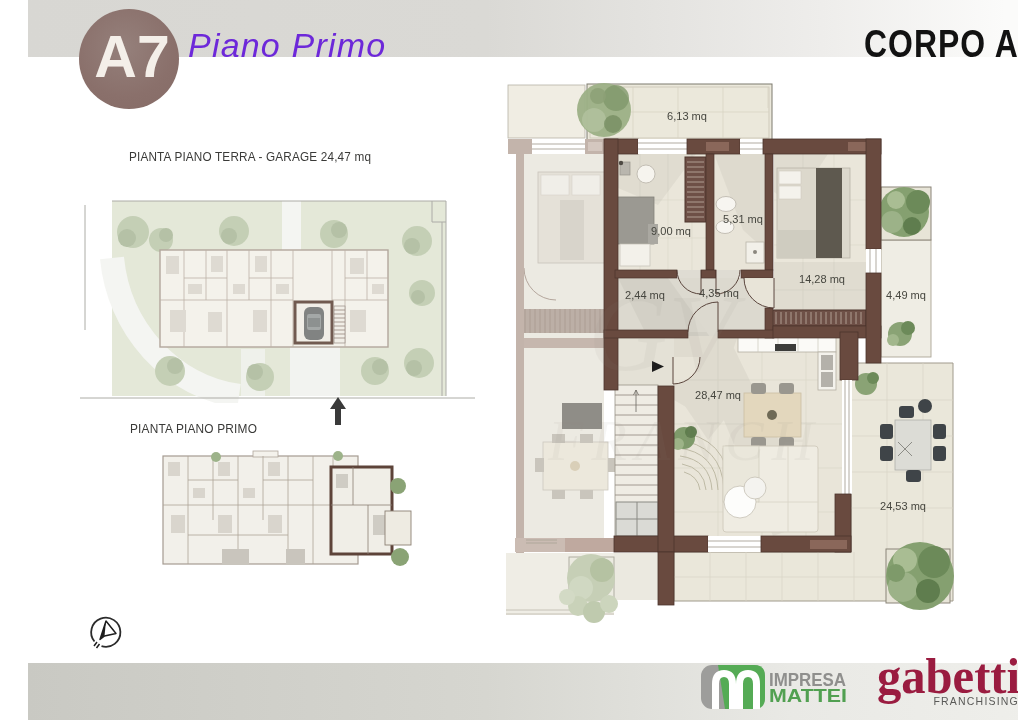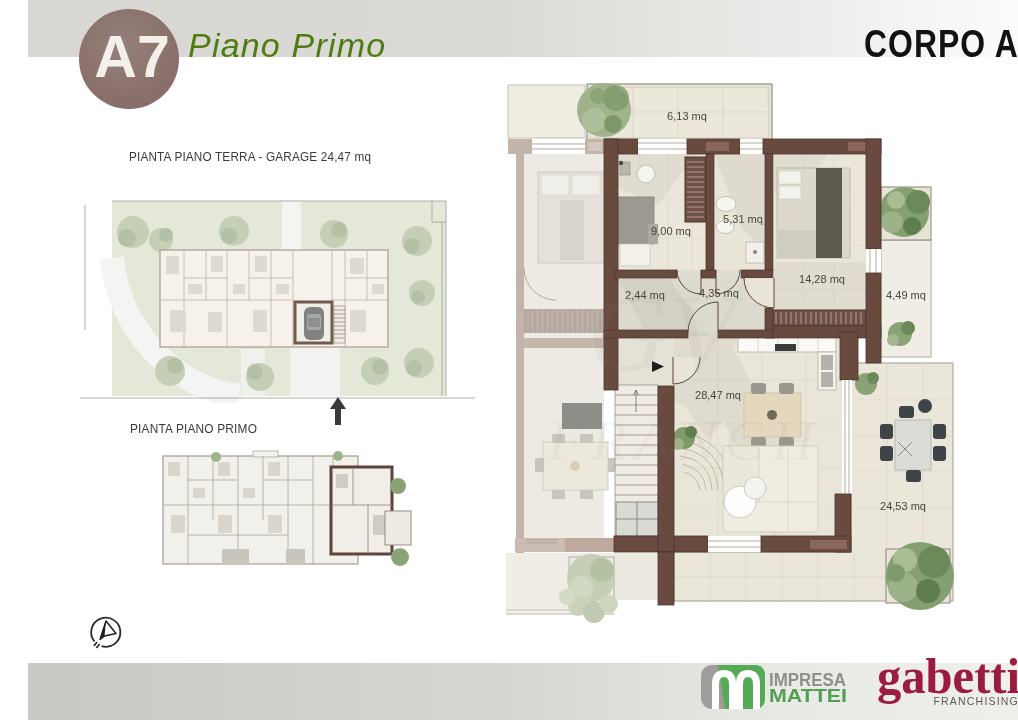--- a/index.html
+++ b/index.html
@@ -16,21 +16,21 @@
       background:linear-gradient(90deg,#d8d7d3 0%,#dad9d5 45%,#eeedeb 78%,#fbfbfa 96%);"></div>
 
   <div class="abs" style="left:51px;top:9px;width:100px;height:100px;border-radius:50%;
       background:radial-gradient(circle at 45% 38%, #95807b 0%, #8a706b 60%, #856b66 100%);
       background-color:#8b726d;"></div>
 
   <div class="abs" style="left:54px;top:23px;width:100px;text-align:center;
       font-size:59px;font-weight:bold;color:#f4efe9;letter-spacing:0px;">A7</div>
 
   <div class="abs" style="left:160px;top:26px;font-size:34px;font-style:italic;
-      color:#4d7c0f;letter-spacing:1.2px;text-align:right;">Piano Primo</div>
+      color:#6d28d9;letter-spacing:1.2px;text-align:right;">Piano Primo</div>
 
   <div class="abs" style="left:836px;top:23px;font-size:38px;font-weight:bold;white-space:nowrap;
       color:#121212;letter-spacing:1.2px;transform:scaleX(0.84);transform-origin:0 0;">CORPO A</div>
 
   <div class="abs" style="left:101px;top:149px;font-size:13.5px;color:#3a3a38;
       letter-spacing:0.2px;transform:scaleX(0.87);transform-origin:0 0;">PIANTA PIANO TERRA - GARAGE 24,47 mq</div>
 
   <div class="abs" style="left:102px;top:421px;font-size:13.5px;color:#3a3a38;
       letter-spacing:0.2px;transform:scaleX(0.88);transform-origin:0 0;">PIANTA PIANO PRIMO</div>
 

